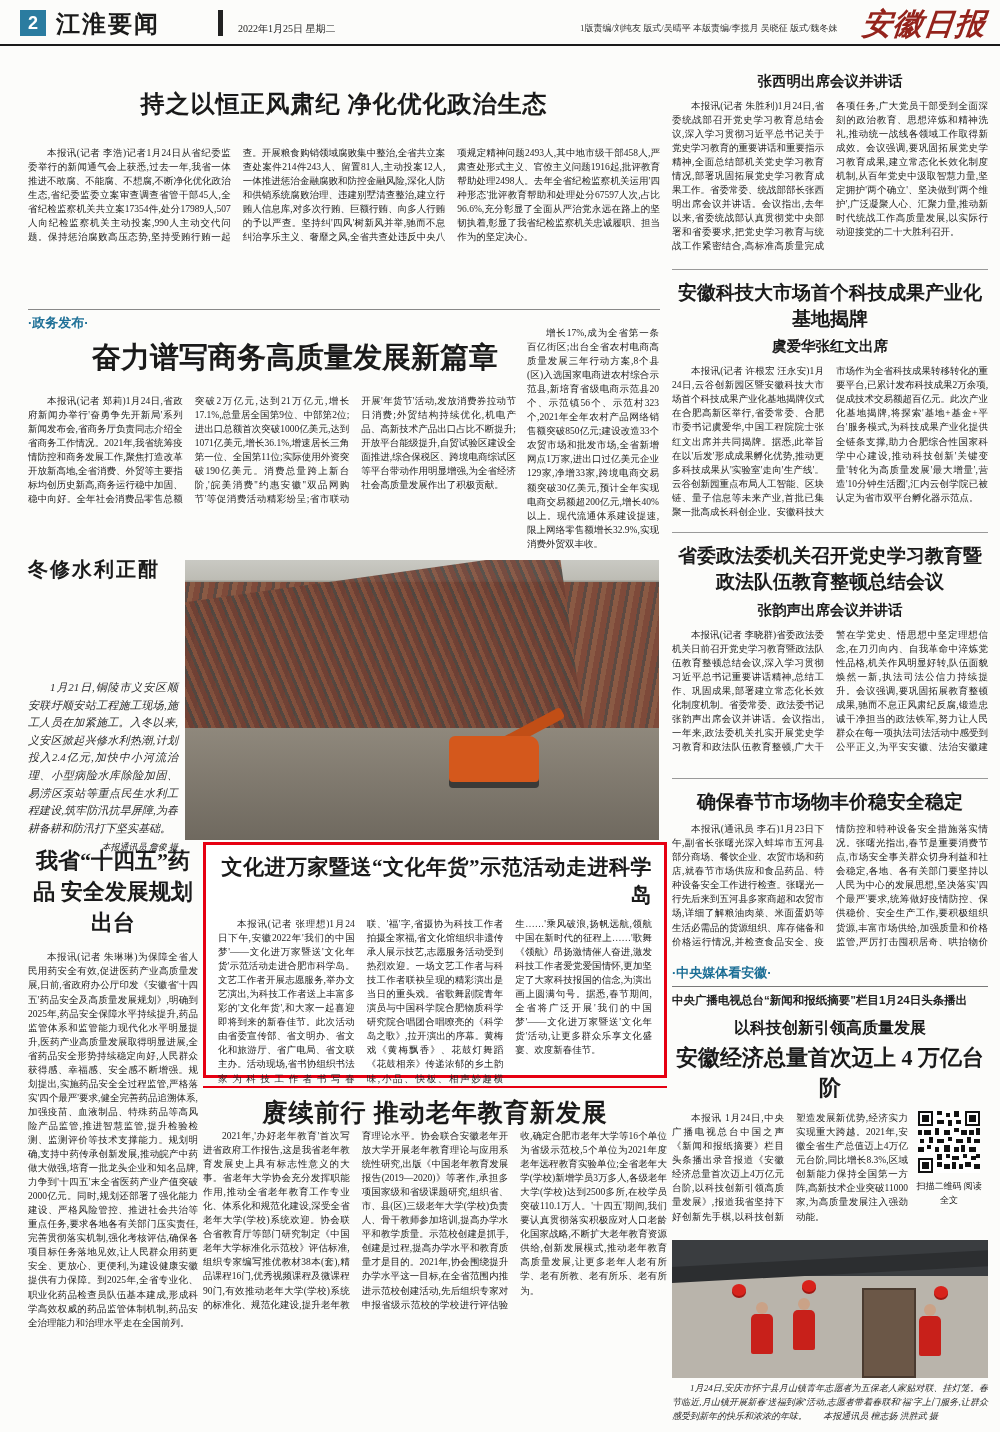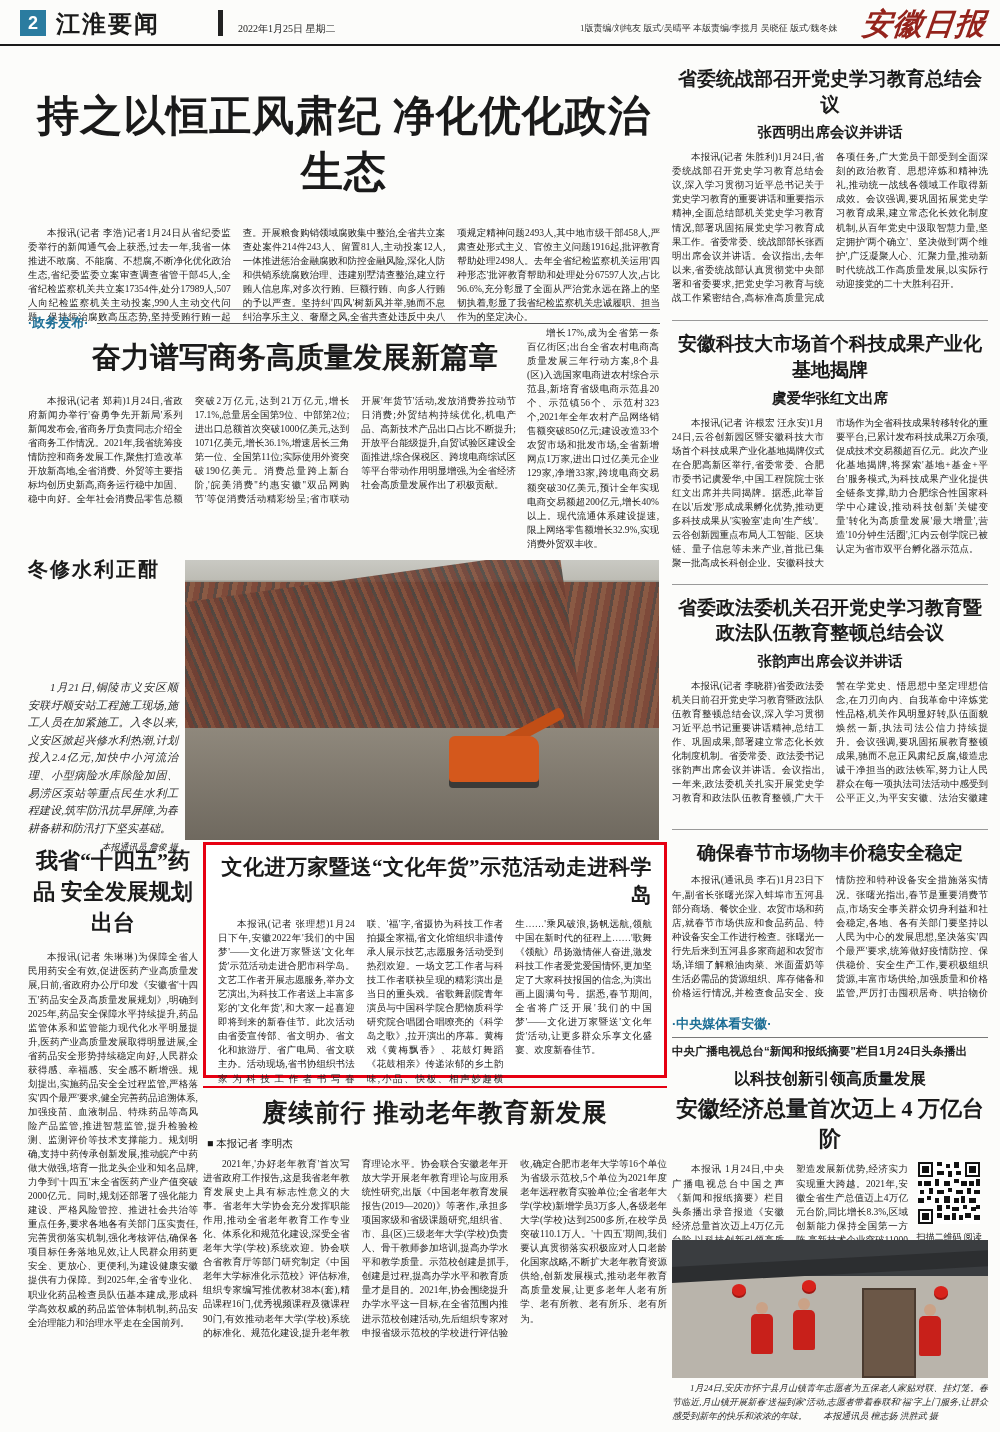--- a/index.html
+++ b/index.html
@@ -24,24 +24,24 @@
   .hdr-masthead { position:absolute; right:14px; top:4px; font-size:30px; font-weight:bold;
          color:#94231c; font-style:italic; letter-spacing:1px; transform:skewX(-6deg); }
   
   .t-body { font-size:9.5px; line-height:1.48; text-align:justify; color:#232323;
             text-indent:2em; overflow:hidden; }
   .cols2 { column-count:2; column-gap:12px; }
   .cols3 { column-count:3; column-gap:12px; }
   
   .main-art { position:absolute; left:28px; top:66px; width:632px; height:244px;
               border-bottom:1px solid #888; }
-  .main-title { text-align:center; font-size:42px; font-weight:bold; letter-spacing:1px;
+  .main-title { text-align:center; font-size:24px; font-weight:bold; letter-spacing:1px;
               padding-top:22px; }
   .main-body { margin-top:26px; height:138px; }
-  .sec-label-row { position:absolute; display:flex; align-items:center; gap:8px; }
+  .sec-label-row { position:absolute; display:flex; align-items:flex-start; gap:8px;flex-direction:column; }
   .sec-label { color:#1d6f96; font-weight:bold; font-size:13px;
               font-family:"Liberation Sans",sans-serif; white-space:nowrap; }
   .sec-line { flex:1; border-top:1px solid #555; }
   .shangwu-title { position:absolute; left:60px; top:338px; width:470px; text-align:center;
               font-size:29px; font-weight:bold; font-family:"Liberation Sans",sans-serif; }
   .shangwu-intro { position:absolute; left:527px; top:326px; width:132px; height:232px; }
   .shangwu-body { position:absolute; left:28px; top:394px; width:488px; height:162px; }
   .photo1 { position:absolute; left:185px; top:560px; width:474px; height:280px;
             background:
               linear-gradient(180deg,#c9c9c3 0%,#bdbcb4 7%,#8d8a80 8%,transparent 8%),
@@ -156,28 +156,26 @@
     <div class="yaopin-body t-body">本报讯(记者 朱琳琳)为保障全省人民用药安全有效,促进医药产业高质量发展,日前,省政府办公厅印发《安徽省'十四五'药品安全及高质量发展规划》,明确到2025年,药品安全保障水平持续提升,药品监管体系和监管能力现代化水平明显提升,医药产业高质量发展取得明显进展,全省药品安全形势持续稳定向好,人民群众获得感、幸福感、安全感不断增强。规划提出,实施药品安全全过程监管,严格落实'四个最严'要求,健全完善药品追溯体系,加强疫苗、血液制品、特殊药品等高风险产品监管,推进智慧监管,提升检验检测、监测评价等技术支撑能力。规划明确,支持中药传承创新发展,推动皖产中药做大做强,培育一批龙头企业和知名品牌,力争到'十四五'末全省医药产业产值突破2000亿元。同时,规划还部署了强化能力建设、严格风险管控、推进社会共治等重点任务,要求各地各有关部门压实责任,完善贯彻落实机制,强化考核评估,确保各项目标任务落地见效,让人民群众用药更安全、更放心、更便利,为建设健康安徽提供有力保障。到2025年,全省专业化、职业化药品检查员队伍基本建成,形成科学高效权威的药品监管体制机制,药品安全治理能力和治理水平走在全国前列。</div>
   </div>
 
   <div class="redbox">
     <div class="redbox-title">文化进万家暨送“文化年货”示范活动走进科学岛</div>
     <div class="redbox-body t-body cols3">本报讯(记者 张理想)1月24日下午,安徽2022年'我们的中国梦'——文化进万家暨送'文化年货'示范活动走进合肥市科学岛。文艺工作者开展志愿服务,举办文艺演出,为科技工作者送上丰富多彩的'文化年货',和大家一起喜迎即将到来的新春佳节。此次活动由省委宣传部、省文明办、省文化和旅游厅、省广电局、省文联主办。活动现场,省书协组织书法家为科技工作者书写春联、'福'字,省摄协为科技工作者拍摄全家福,省文化馆组织非遗传承人展示技艺,志愿服务活动受到热烈欢迎。一场文艺工作者与科技工作者联袂呈现的精彩演出是当日的重头戏。省歌舞剧院青年演员与中国科学院合肥物质科学研究院合唱团合唱嘹亮的《科学岛之歌》,拉开演出的序幕。黄梅戏《黄梅飘香》、花鼓灯舞蹈《花鼓相亲》传递浓郁的乡土韵味,小品、快板、相声妙趣横生……'乘风破浪,扬帆远航,领航中国在新时代的征程上……'歌舞《领航》昂扬激情催人奋进,激发科技工作者爱党爱国情怀,更加坚定了大家科技报国的信念,为演出画上圆满句号。据悉,春节期间,全省将广泛开展'我们的中国梦'——文化进万家暨送'文化年货'活动,让更多群众乐享文化盛宴、欢度新春佳节。</div>
   </div>
 
   <div class="gengxu">
     <div class="gengxu-title">赓续前行 推动老年教育新发展</div>
-    <div class="gengxu-byline"><span class="sq">■</span> <span>本报记者 李明杰</span></div>
     <div class="gengxu-body t-body cols3">2021年,'办好老年教育'首次写进省政府工作报告,这是我省老年教育发展史上具有标志性意义的大事。省老年大学协会充分发挥职能作用,推动全省老年教育工作专业化、体系化和规范化建设,深受全省老年大学(学校)系统欢迎。协会联合省教育厅等部门研究制定《中国老年大学标准化示范校》评估标准,组织专家编写推优教材38本(套),精品课程16门,优秀视频课程及微课程90门,有效推动老年大学(学校)系统的标准化、规范化建设,提升老年教育理论水平。协会联合安徽老年开放大学开展老年教育理论与应用系统性研究,出版《中国老年教育发展报告(2019—2020)》等著作,承担多项国家级和省级课题研究,组织省、市、县(区)三级老年大学(学校)负责人、骨干教师参加培训,提高办学水平和教学质量。示范校创建是抓手,创建是过程,提高办学水平和教育质量才是目的。2021年,协会围绕提升办学水平这一目标,在全省范围内推进示范校创建活动,先后组织专家对申报省级示范校的学校进行评估验收,确定合肥市老年大学等16个单位为省级示范校,5个单位为2021年度老年远程教育实验单位;全省老年大学(学校)新增学员3万多人,各级老年大学(学校)达到2500多所,在校学员突破110.1万人。'十四五'期间,我们要认真贯彻落实积极应对人口老龄化国家战略,不断扩大老年教育资源供给,创新发展模式,推动老年教育高质量发展,让更多老年人老有所学、老有所教、老有所乐、老有所为。</div>
   </div>
 
   <div class="rcol">
 
     <div class="r-art">
-      <div class="r-title">省委统战部召开党史学习教育总结会议</div>
       <div class="r-sub">张西明出席会议并讲话</div>
       <div class="r-body t-body cols2" style="height:160px;">本报讯(记者 朱胜利)1月24日,省委统战部召开党史学习教育总结会议,深入学习贯彻习近平总书记关于党史学习教育的重要讲话和重要指示精神,全面总结部机关党史学习教育情况,部署巩固拓展党史学习教育成果工作。省委常委、统战部部长张西明出席会议并讲话。会议指出,去年以来,省委统战部认真贯彻党中央部署和省委要求,把党史学习教育与统战工作紧密结合,高标准高质量完成各项任务,广大党员干部受到全面深刻的政治教育、思想淬炼和精神洗礼,推动统一战线各领域工作取得新成效。会议强调,要巩固拓展党史学习教育成果,建立常态化长效化制度机制,从百年党史中汲取智慧力量,坚定拥护'两个确立'、坚决做到'两个维护',广泛凝聚人心、汇聚力量,推动新时代统战工作高质量发展,以实际行动迎接党的二十大胜利召开。</div>
     </div>
     <div class="r-div"></div>
 
     <div class="r-art">
       <div class="r-title">安徽科技大市场首个科技成果产业化基地揭牌</div>
       <div class="r-sub">虞爱华张红文出席</div>
       <div class="r-body t-body cols2" style="height:158px;">本报讯(记者 许根宏 汪永安)1月24日,云谷创新园区暨安徽科技大市场首个科技成果产业化基地揭牌仪式在合肥高新区举行,省委常委、合肥市委书记虞爱华,中国工程院院士张红文出席并共同揭牌。据悉,此举旨在以'后发'形成成果孵化优势,推动更多科技成果从'实验室'走向'生产线'。云谷创新园重点布局人工智能、区块链、量子信息等未来产业,首批已集聚一批高成长科创企业。安徽科技大市场作为全省科技成果转移转化的重要平台,已累计发布科技成果2万余项,促成技术交易额超百亿元。此次产业化基地揭牌,将探索'基地+基金+平台'服务模式,为科技成果产业化提供全链条支撑,助力合肥综合性国家科学中心建设,推动科技创新'关键变量'转化为高质量发展'最大增量',营造'10分钟生活圈',汇内云创学院已被认定为省市双平台孵化器示范点。</div>
     </div>

